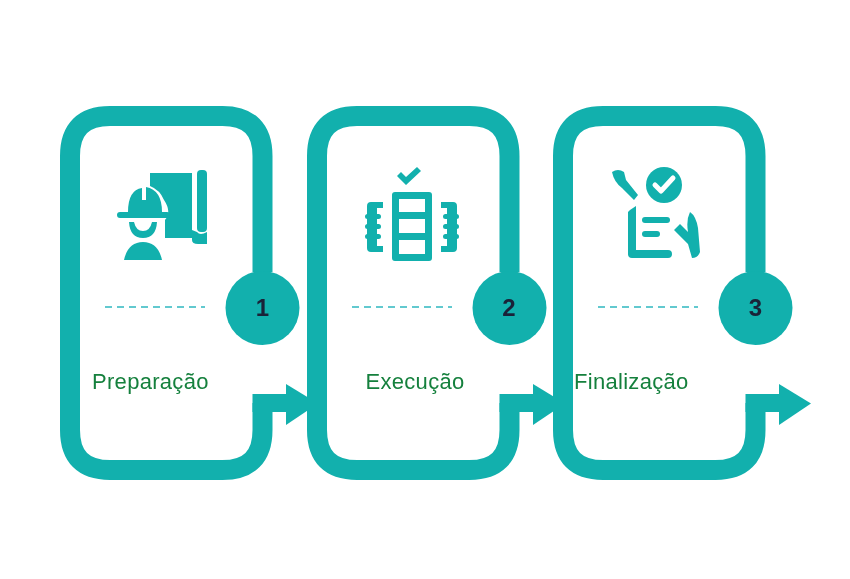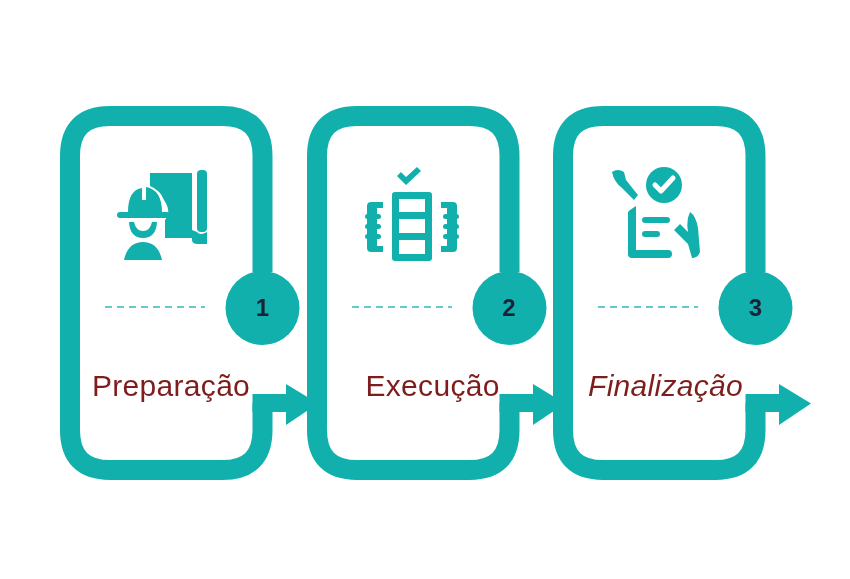--- a/index.html
+++ b/index.html
@@ -1,21 +1,21 @@
 <!DOCTYPE html>
 <html><head>
 <meta charset="utf-8">
 <style>
   html, body { margin: 0; padding: 0; background: #ffffff; }
   body { width: 850px; height: 579px; position: relative; overflow: hidden;
          font-family: "Liberation Sans", "DejaVu Sans", sans-serif; }
   #stage { position: absolute; left: 0; top: 0; width: 850px; height: 579px; }
   .step { position: absolute; left: 0; top: 0; width: 850px; height: 579px; }
   .step svg.frame { position: absolute; left: 0; top: 0; }
-  .label { position: absolute; font-size: 30px; color: #7f1d1d; letter-spacing: 0.3px; white-space: nowrap; }
+  .label { position: absolute; font-size: 22px; color: #15803d; letter-spacing: 0.3px; white-space: nowrap; }
   .num { position: absolute; width: 74px; height: 74px; line-height: 74px; text-align: center;
          font-size: 24px; font-weight: bold; color: #1a2238; }
   .icon { position: absolute; width: 110px; height: 110px; }
 </style>
 </head>
 <body>
 
 <div id="stage">
 
   <div class="step" style="left:0px;">
@@ -71,21 +71,21 @@
 
   <div class="step" style="left:493px;">
     <svg class="frame" width="850" height="579" viewBox="0 0 850 579">
       <path d="M262.5 272 L262.5 156 Q262.5 116 222.5 116 L110 116 Q70 116 70 156 L70 430 Q70 470 110 470 L222.5 470 Q262.5 470 262.5 430 L262.5 403" fill="none" stroke="#12b0ad" stroke-width="20" stroke-linejoin="round"></path>
       <rect x="252.5" y="394" width="36" height="18" fill="#12b0ad"></rect>
       <polygon points="286,384 318,403.5 286,425" fill="#12b0ad"></polygon>
       <circle cx="262.5" cy="308" r="37" fill="#12b0ad"></circle>
       <line x1="105" y1="307" x2="205" y2="307" stroke="#62c9cf" stroke-width="2" stroke-dasharray="7,5"></line>
     </svg>
     <div class="num" style="left:225.5px; top:271px;">3</div>
-    <div class="label" style="left:95px; top:369px;font-style:italic;">Finalização</div>
+    <div class="label" style="left:81px; top:369px;">Finalização</div>
 
     <svg class="icon" style="left:107px; top:160px;" viewBox="0 0 110 110">
       <g fill="#12b0ad">
         <circle cx="64" cy="25" r="18"></circle>
         <path d="M55 25 L61 31 L73 18" fill="none" stroke="#ffffff" stroke-width="5" stroke-linecap="round" stroke-linejoin="round"></path>
         <path d="M12 12 Q18 8 24 12 L26 20 L38 35 L34 40 L22 28 Q14 22 12 12 Z"></path>
         <path d="M30 50 L36 46 L36 90 L68 90 Q72 90 72 94 Q72 98 68 98 L32 98 Q28 98 28 94 L28 52 Z"></path>
         <rect x="42" y="57" width="28" height="6" rx="3"></rect>
         <rect x="42" y="71" width="18" height="6" rx="3"></rect>
         <path d="M90 52 Q96 56 98 68 L100 92 Q98 98 92 98 L88 84 L74 70 L80 64 L88 72 Q86 60 90 52 Z"></path>

